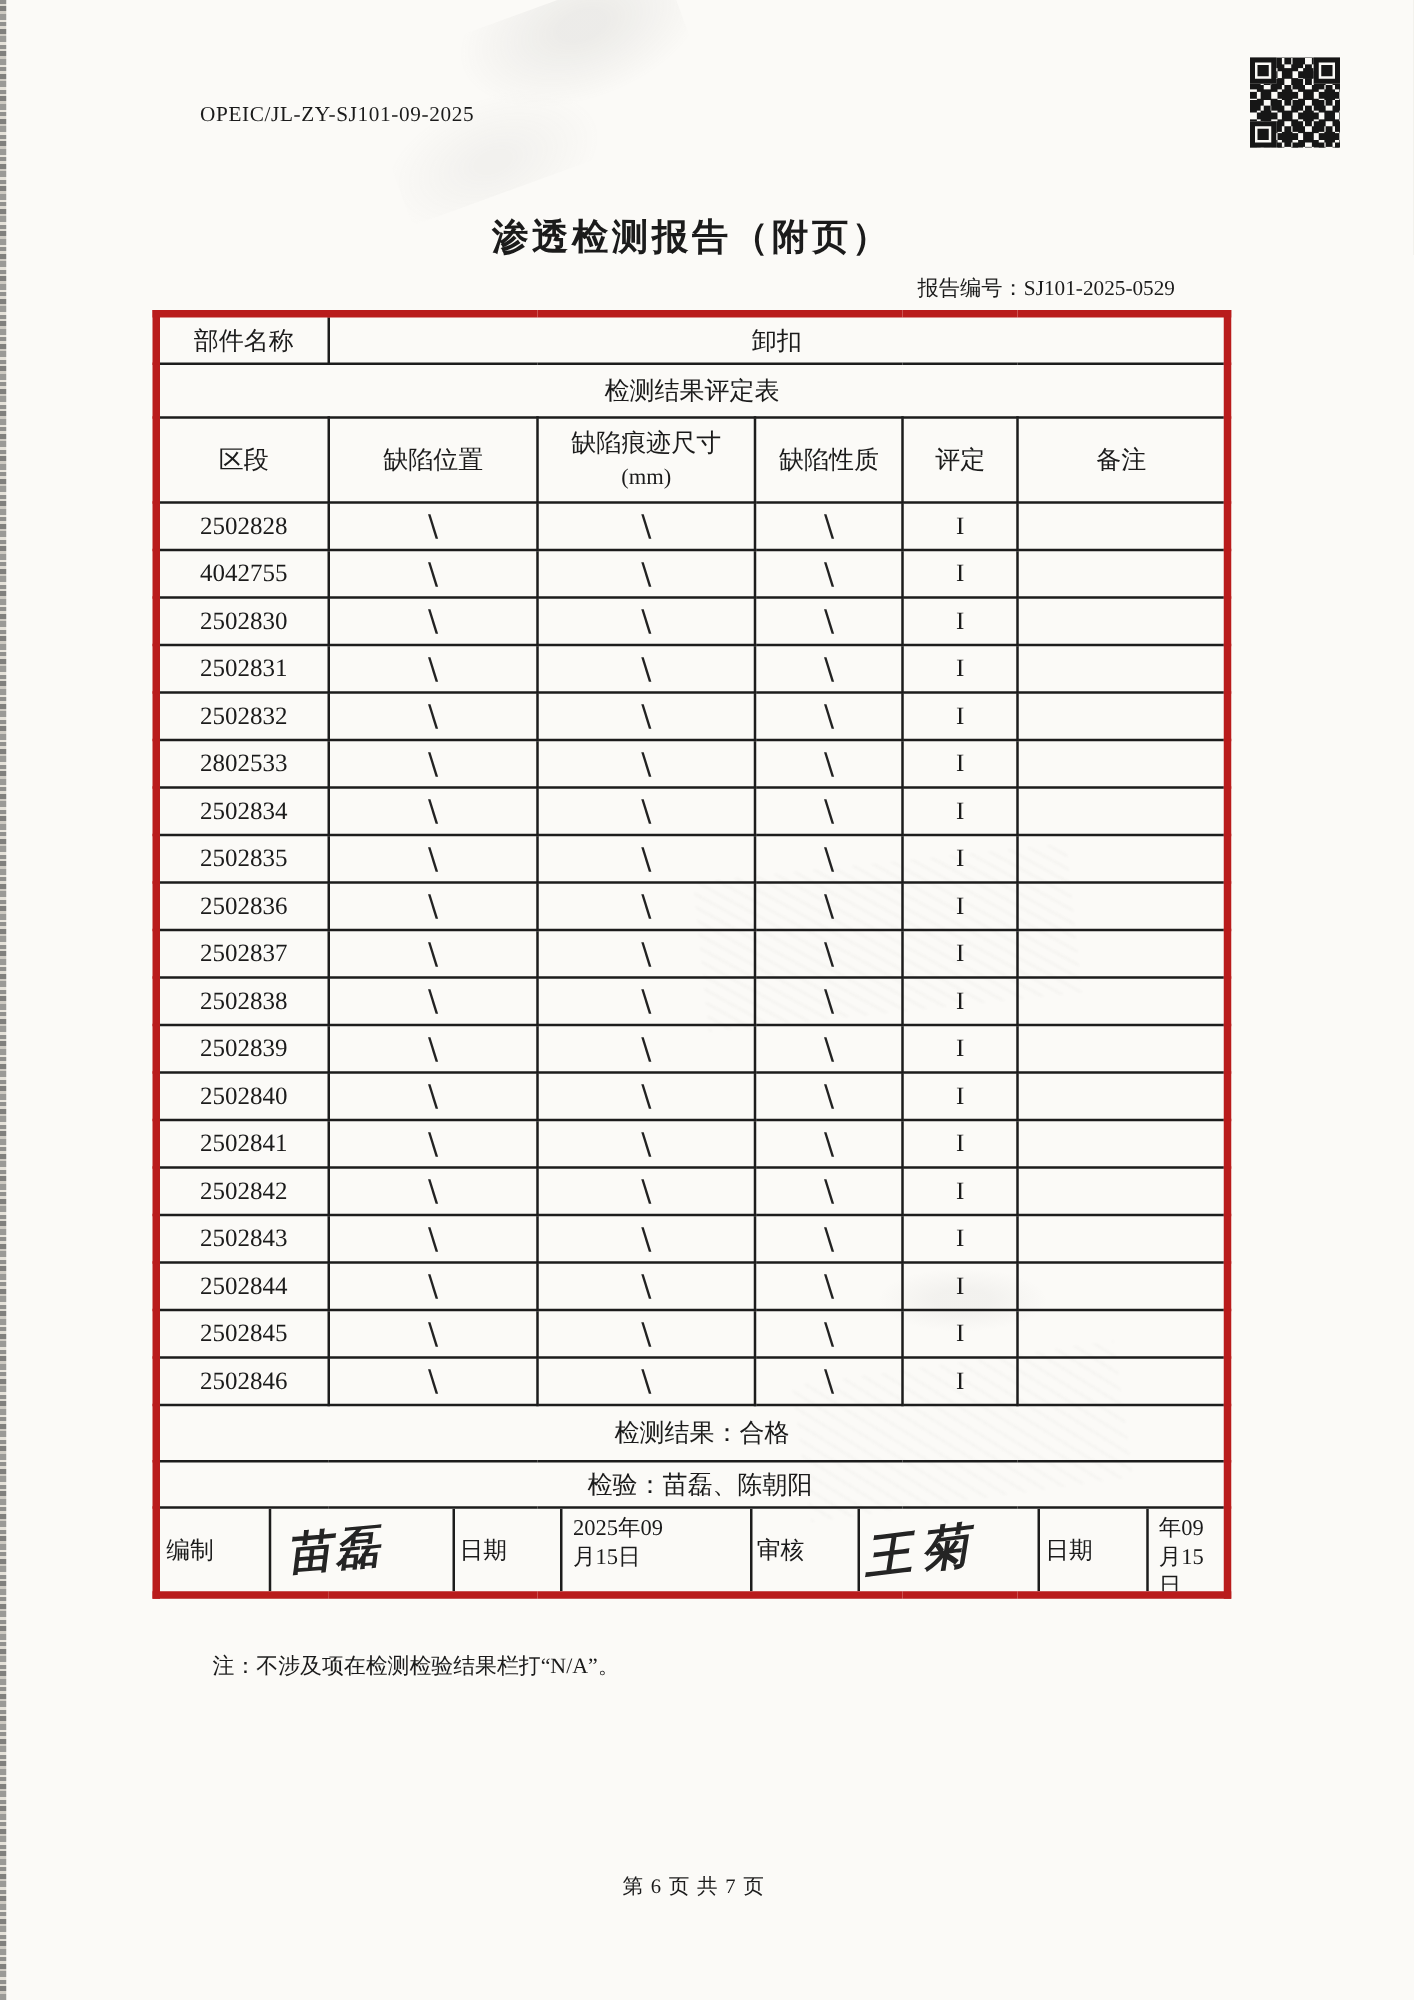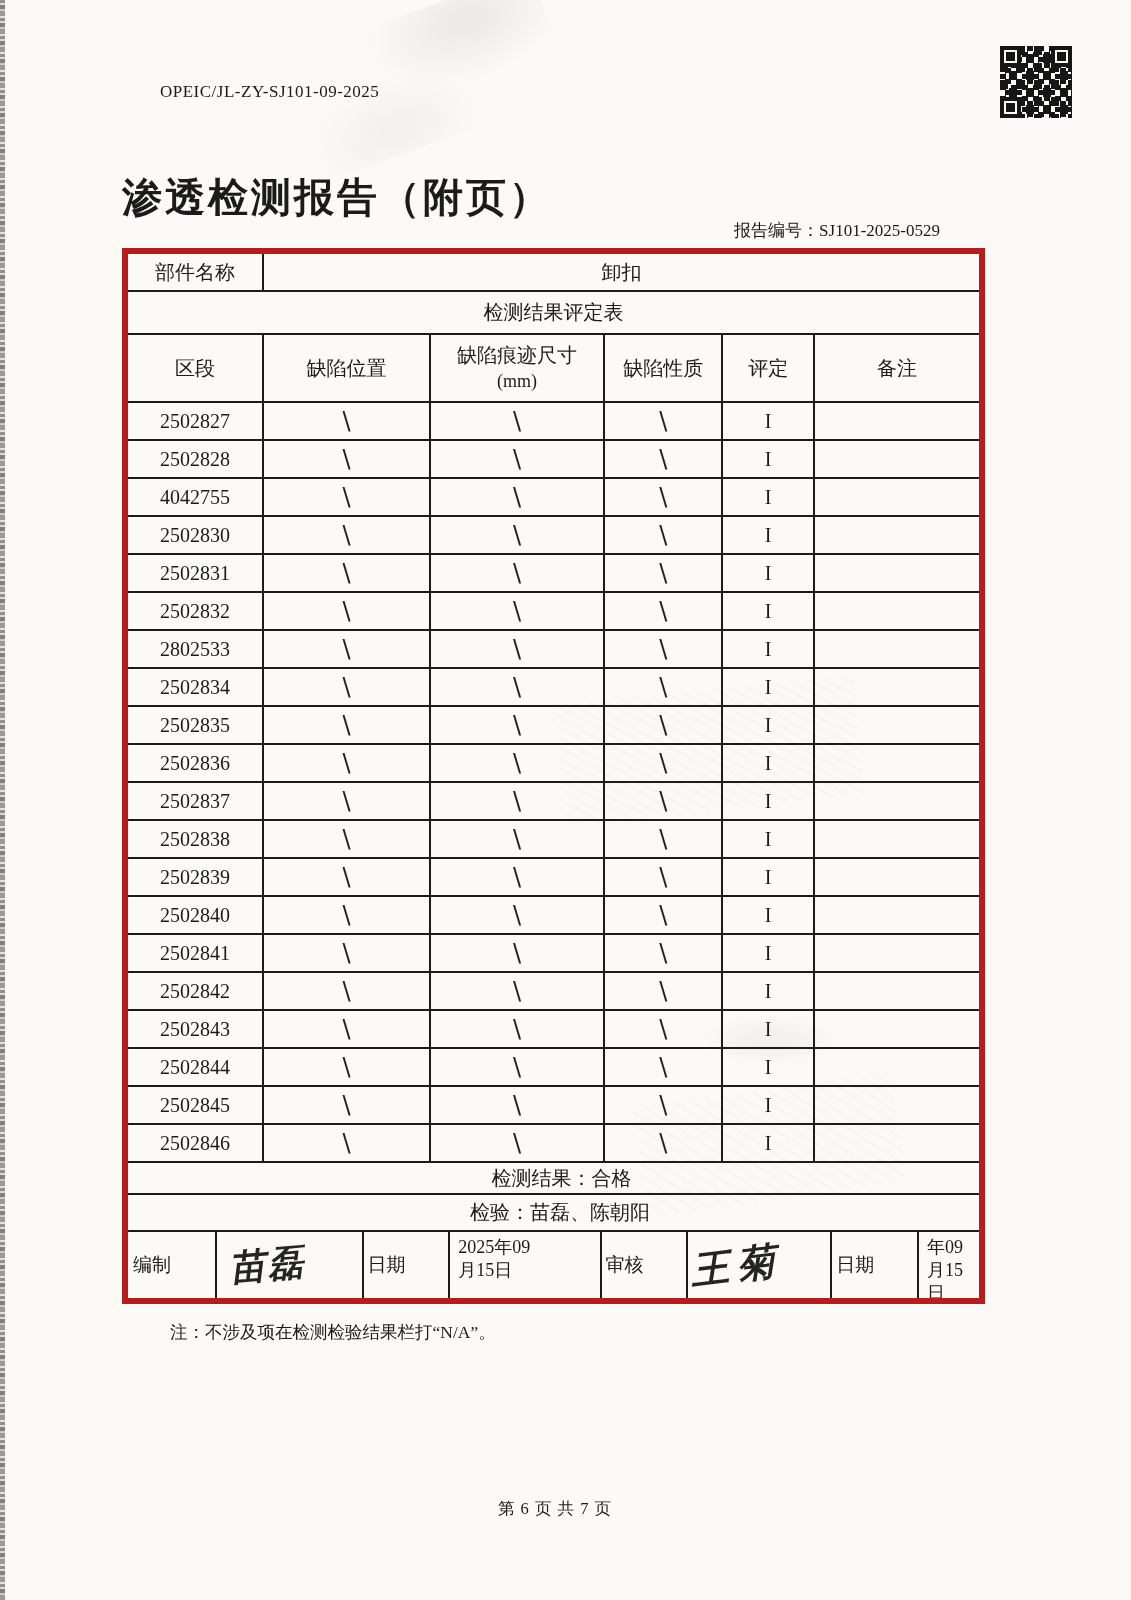--- a/index.html
+++ b/index.html
@@ -44,36 +44,36 @@
     background:
       repeating-conic-gradient(#161616 0 25%, transparent 0 50%),
       repeating-conic-gradient(transparent 0 25%, #161616 0 50%);
     background-size:11px 11px, 17px 17px;
     background-color:#fbfaf7; }
   .qr .f { position:absolute; width:21px; height:21px; border:4px solid #161616; background:#fbfaf7; }
   .qr .f::after { content:""; position:absolute; inset:2px; background:#161616; }
   .qr .tl { top:0; left:0; } .qr .tr { top:0; right:0; } .qr .bl { bottom:0; left:0; }
 
   .title { position:absolute; left:122px; top:170px; width:863px;
-    font-size:40px; font-weight:bold; letter-spacing:3px; }
+    text-align:center; font-size:29px; font-weight:bold; letter-spacing:3px; }
   .report-no { position:absolute; top:219px; right:191px; font-size:17px; }
 
   table.main { position:absolute; left:122px; top:248px; width:863px;
     border-collapse:collapse; table-layout:fixed; }
   table.main td { border:2px solid #1c1c1c; font-size:20px; text-align:center;
     vertical-align:middle; overflow:hidden; }
   table.main { border:6px solid #b91c1c; }
   .r-part td  { height:40px; }
   .r-sub td   { height:43px; }
   .r-head td  { height:68px; line-height:1.35; }
   .r-head .unit { font-size:18px;text-align:center; }
   .r-data td  { height:38px; }
   .r-data .slash { font-family:"DejaVu Sans",sans-serif; font-size:24px; color:#222; }
   .r-data .rating { font-size:20px; }
-  .r-result td { height:32px; text-align:left; padding-left:16px; font-size:20px; }
+  .r-result td { height:45px; text-align:left; padding-left:16px; font-size:20px; }
   .r-insp td   { height:37px; text-align:left; padding-left:13px; font-size:20px; }
   .r-foot td   { height:66px; padding:0; }
   .frow { display:flex; width:100%; height:66px; align-items:stretch;gap:39px; }
   .fc { border-left:2px solid #1c1c1c; display:flex; align-items:center;
     justify-content:center; font-size:19px; }
   .fc:first-child { border-left:none; }
   .fc.date { justify-content:flex-start; align-items:center; text-align:left;
     padding:4px 16px 16px 8px; font-size:18px; line-height:1.3; }
   .w1 { width:8.0%; } .w2 { width:17.8%; } .w3 { width:7.8%; }
   .w4 { width:17.4%; } .w2b { width:17.4%; } .w5 { flex:1; }
@@ -127,28 +127,20 @@
     <tr class="r-head">
       <td>区段</td>
       <td>缺陷位置</td>
       <td>
         <div>缺陷痕迹尺寸</div>
         <div class="unit">(mm)</div>
       </td>
       <td>缺陷性质</td>
       <td>评定</td>
       <td>备注</td>
-    </tr>
-    <tr class="r-data">
-      <td>2502827</td>
-      <td class="slash">\</td>
-      <td class="slash">\</td>
-      <td class="slash">\</td>
-      <td class="rating">I</td>
-      <td></td>
     </tr>
         <tr class="r-data">
       <td>2502828</td>
       <td class="slash">\</td>
       <td class="slash">\</td>
       <td class="slash">\</td>
       <td class="rating">I</td>
       <td></td>
     </tr>
         <tr class="r-data">

